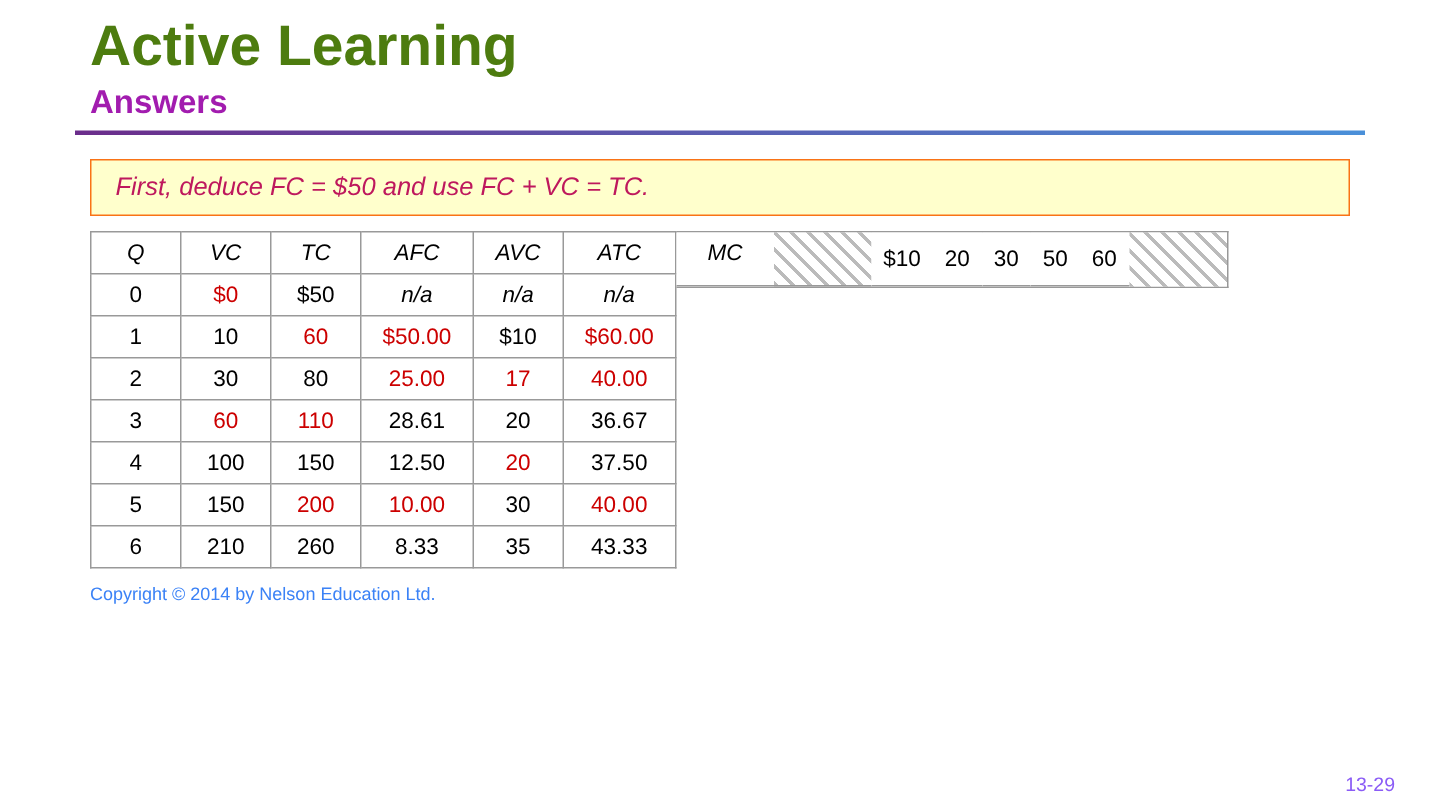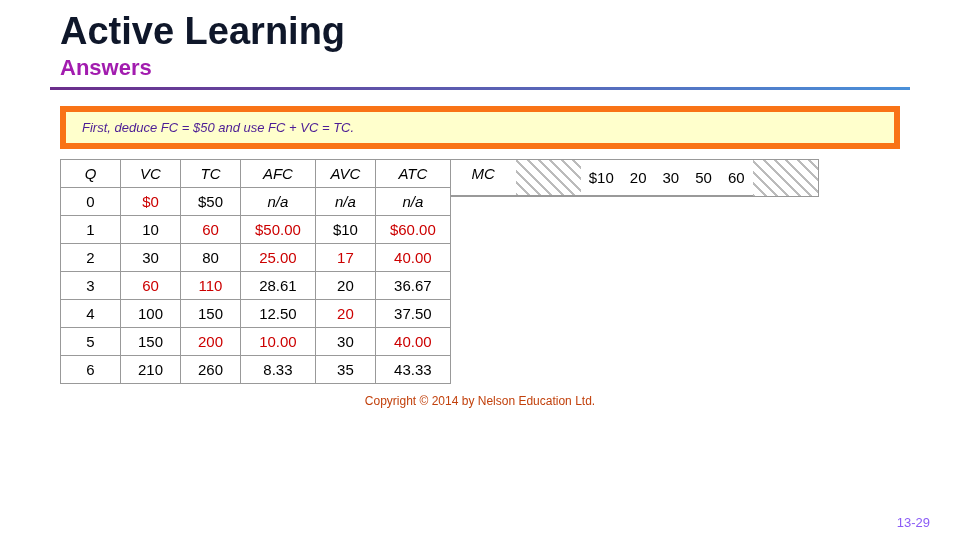--- a/index.html
+++ b/index.html
@@ -8,21 +8,21 @@
       height: 540px;
       background: #fff;
       font-family: Arial, sans-serif;
       overflow: hidden;
       position: relative;
     }
 
     .page-title {
       font-size: 38px;
       font-weight: bold;
-      color: #0f172a;
+      color: #4d7c0f;
       padding: 10px 60px 2px 60px;
       font-family: Arial, sans-serif;
     }
 
     .page-subtitle {
       font-size: 22px;
       font-weight: bold;
       color: #a21caf;
       padding: 0 60px 6px 60px;
     }
@@ -32,26 +32,26 @@
       background: linear-gradient(to right, #6b2d8b, #4a90d9);
       margin: 0 50px 16px 50px;
     }
 
     .content-area {
       padding: 0 60px;
     }
 
     .intro-box {
       background: #ffffcc;
-      border: 6px solid #f97316;
+      border: 1px solid #f97316;
       padding: 8px 16px;
-      font-size: 13px;
+      font-size: 17px;
       font-style: italic;
       margin-bottom: 10px;
-      color: #4c1d95;
+      color: #be185d;
     }
 
     .table-wrapper {
       display: flex;
       align-items: flex-start;
     }
 
     table {
       border-collapse: collapse;
       font-size: 15px;
@@ -70,23 +70,22 @@
       background: #fff;
     }
 
     table td {
       background: #fff;
     }
 
     .red { color: #cc0000; }
 
     .copyright {
-      text-align: center;
       font-size: 12px;
-      color: #c2410c;
+      color: #3b82f6;
       margin-top: 10px;
     }
 
     .page-number {
       position: absolute;
       bottom: 10px;
       right: 30px;
       font-size: 13px;
       color: #8b5cf6;
     }

